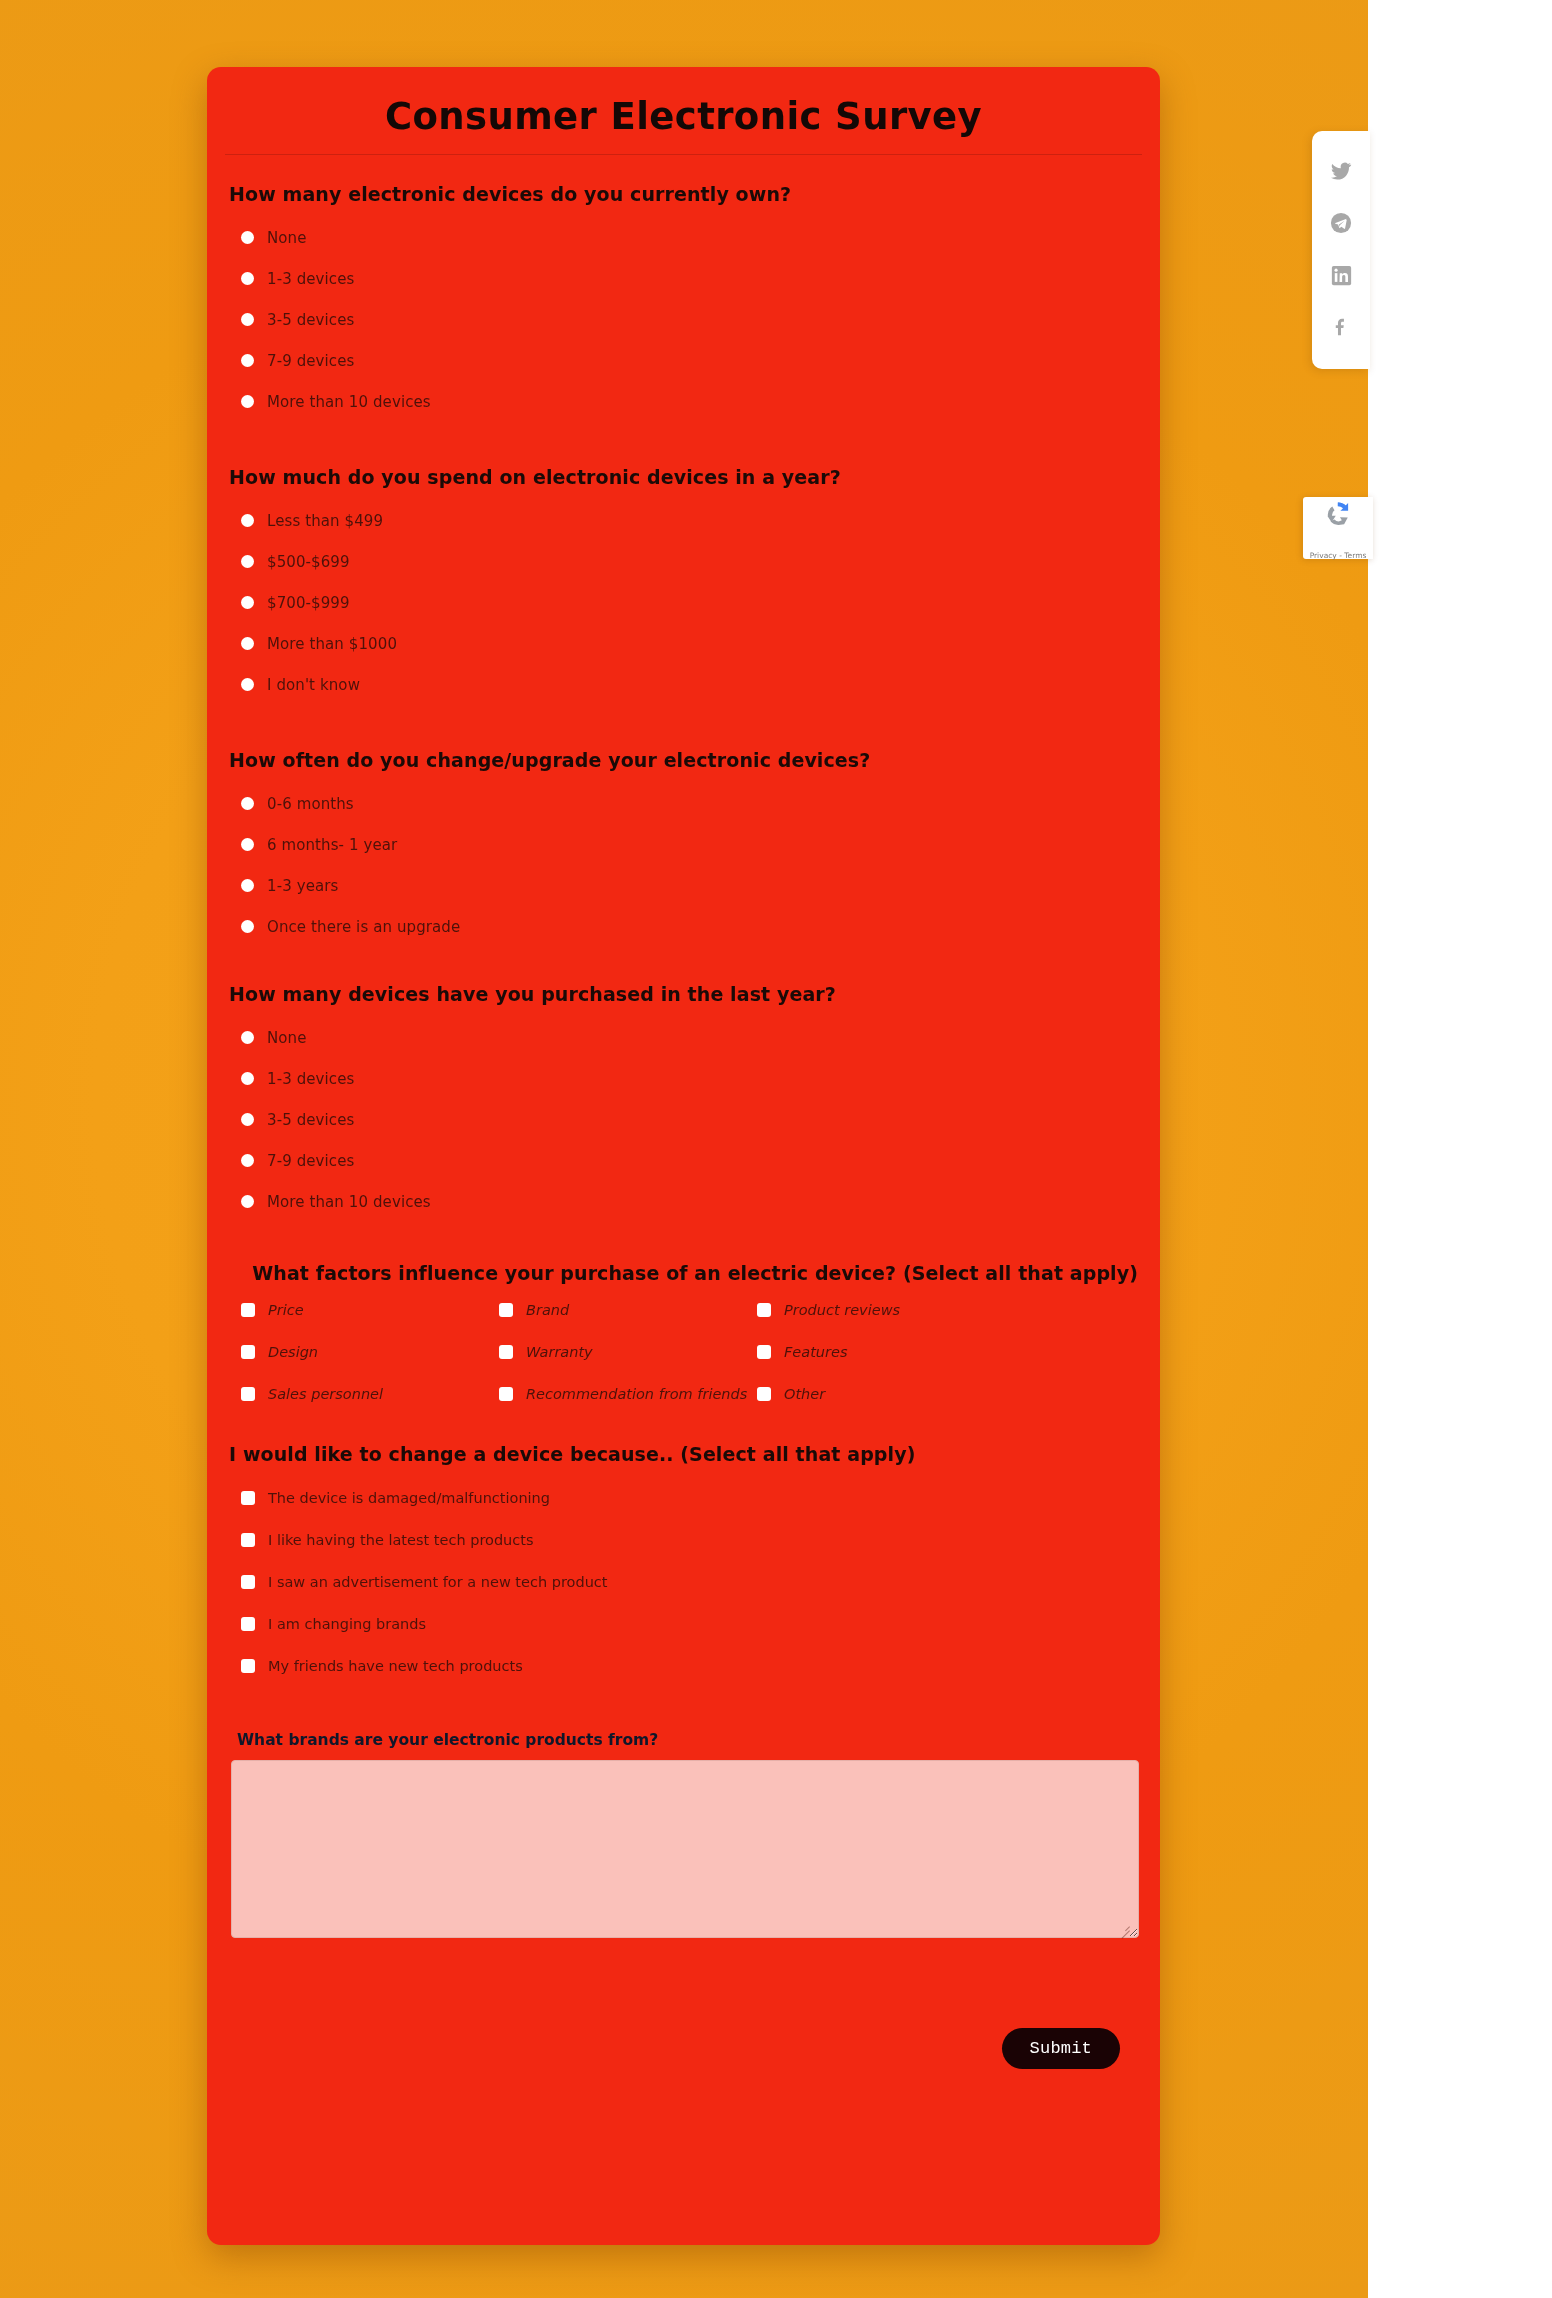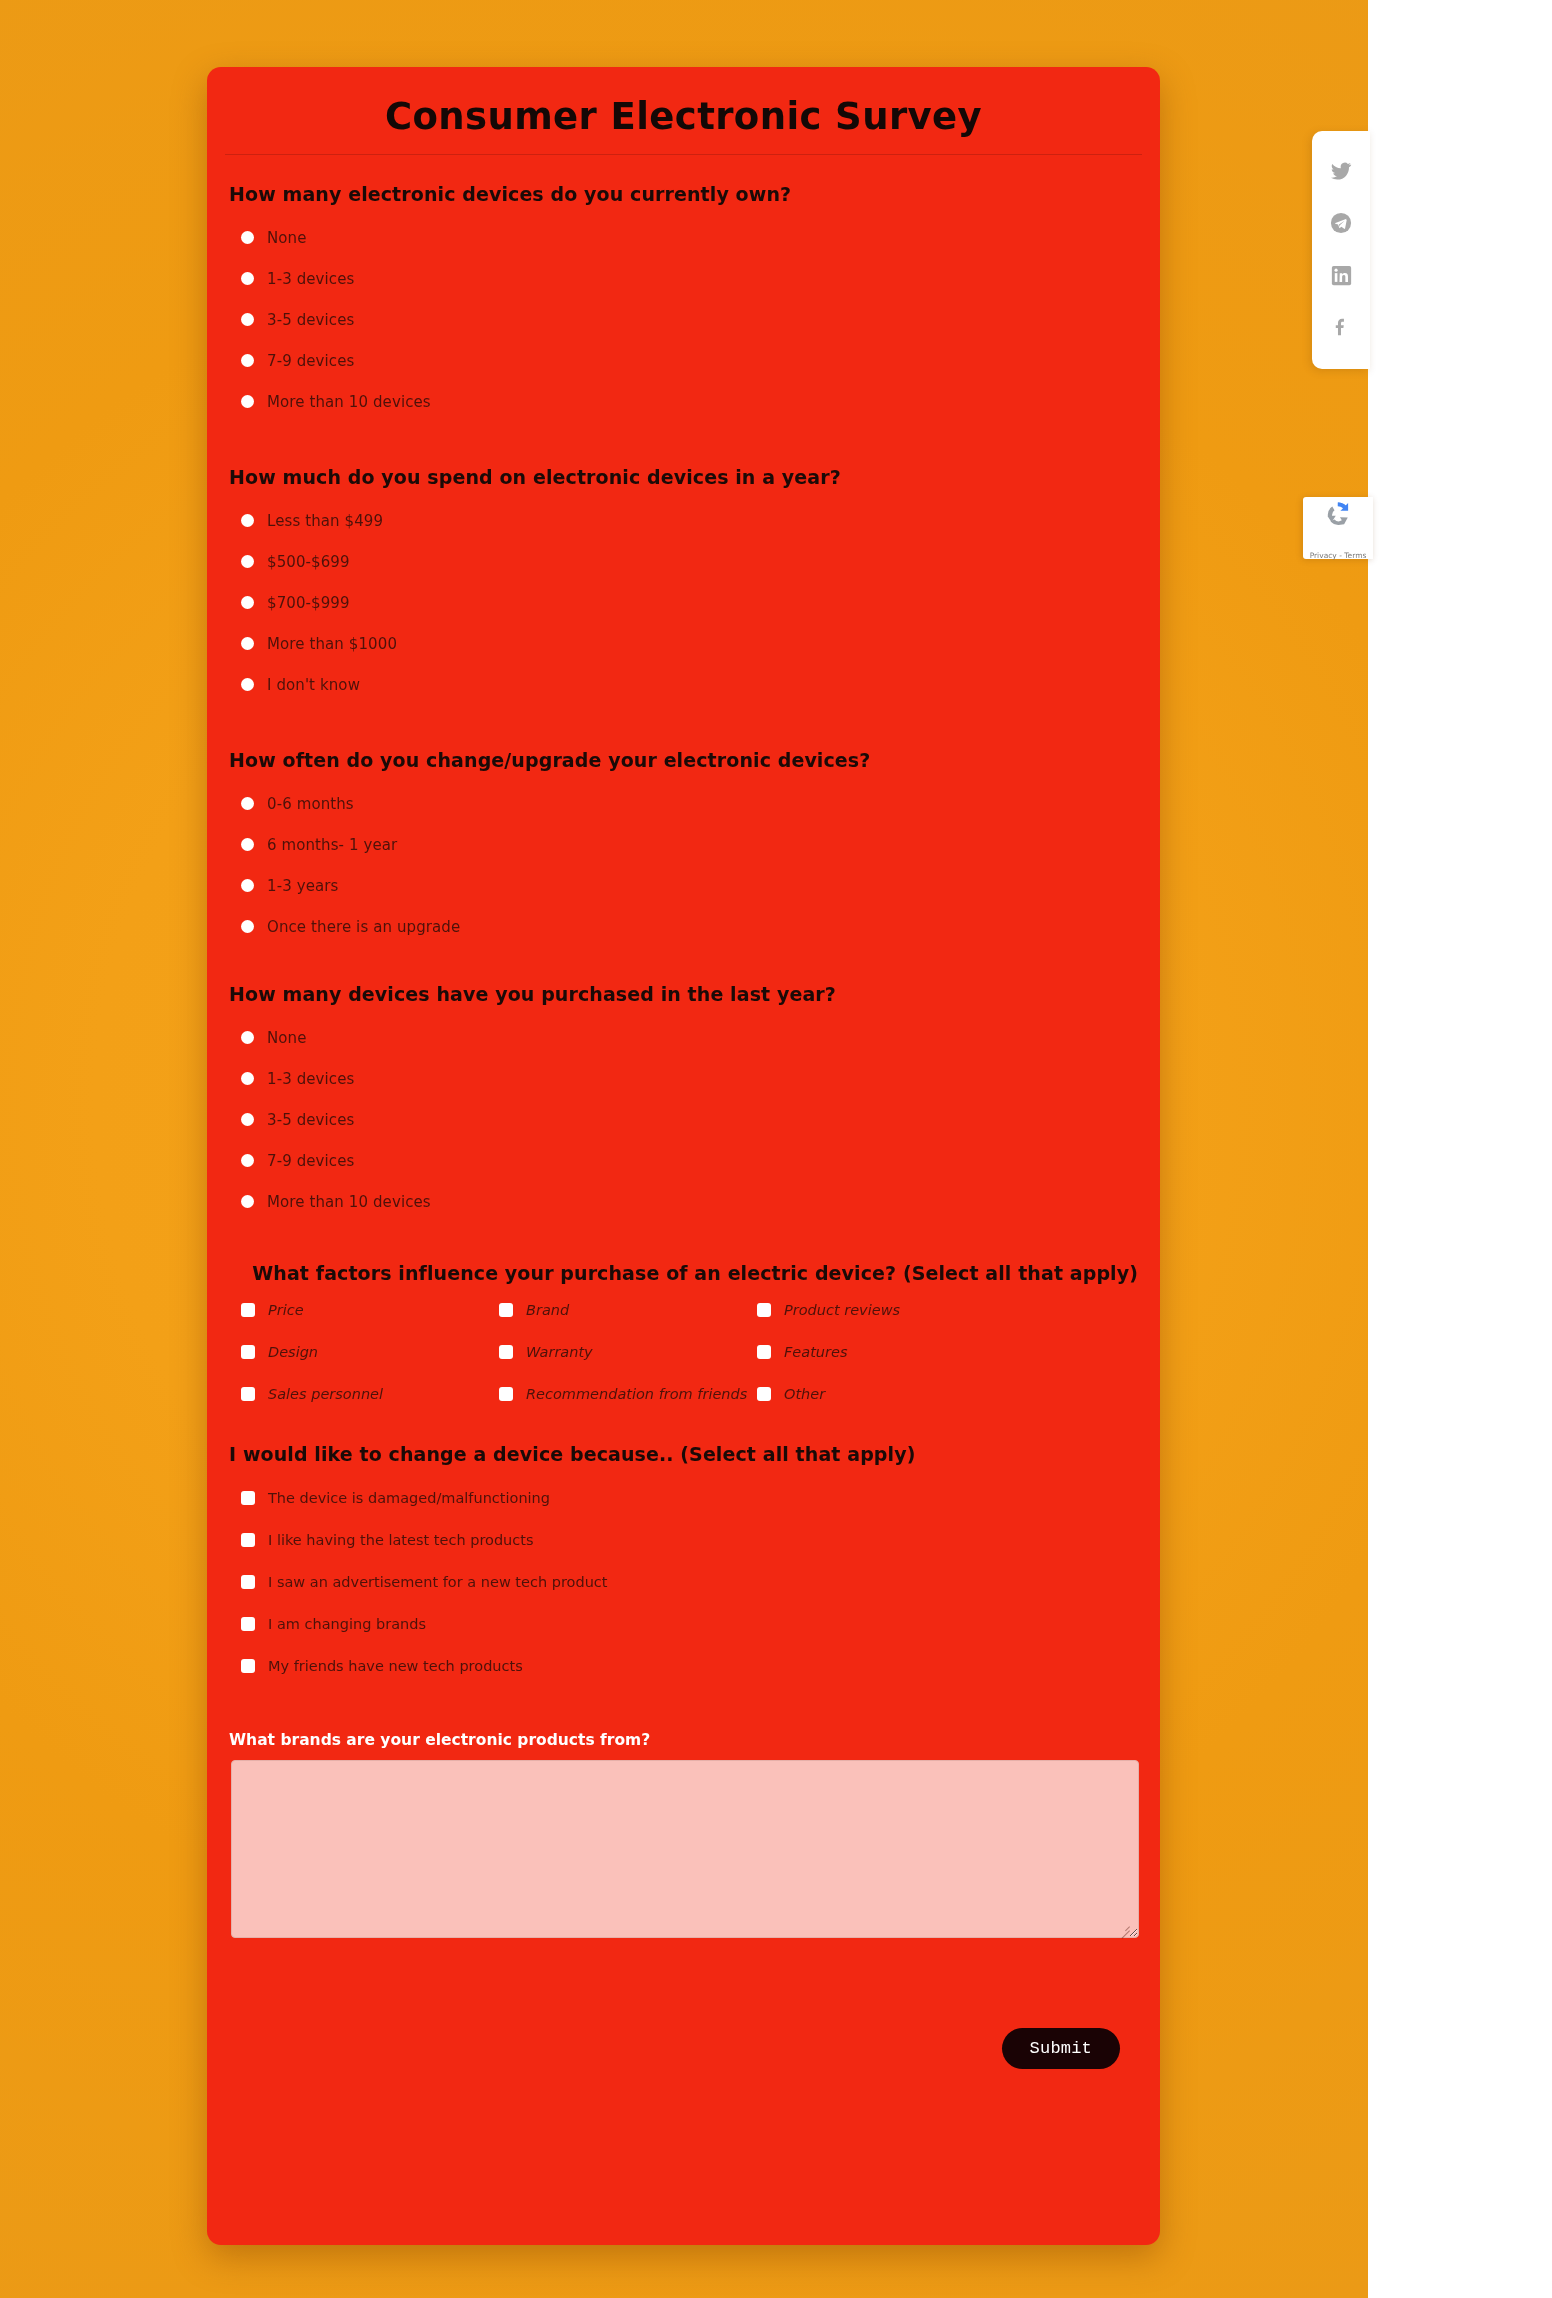--- a/index.html
+++ b/index.html
@@ -157,22 +157,23 @@
     padding-left: 12px;
   }
   .cb-list .cb-row {
     height: 42px;
   }
 
   
   .q-textarea-label {
     font-size: 15.5px;
     font-weight: 700;
-    color: #ffffff;
+    color: #0f172a;
     margin-bottom: 11px;
+    margin-left: 8px;
   }
   .ta-wrap {
     position: relative;
     padding-left: 2px;
   }
   .survey-textarea {
     display: block;
     width: 908px;
     height: 178px;
     box-sizing: border-box;

